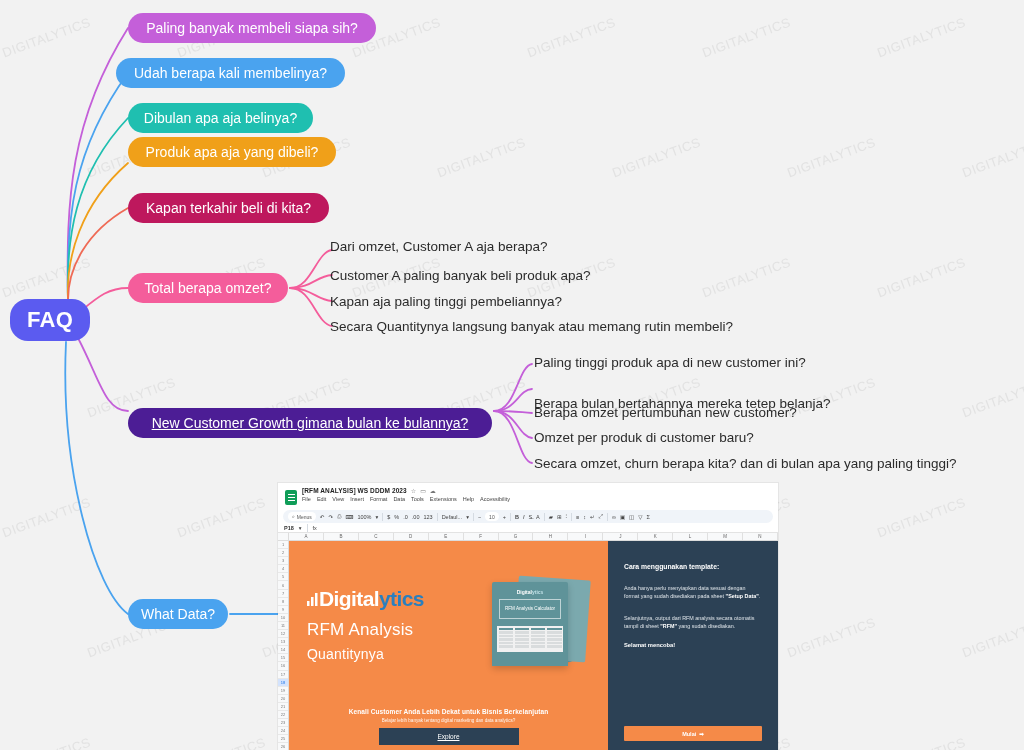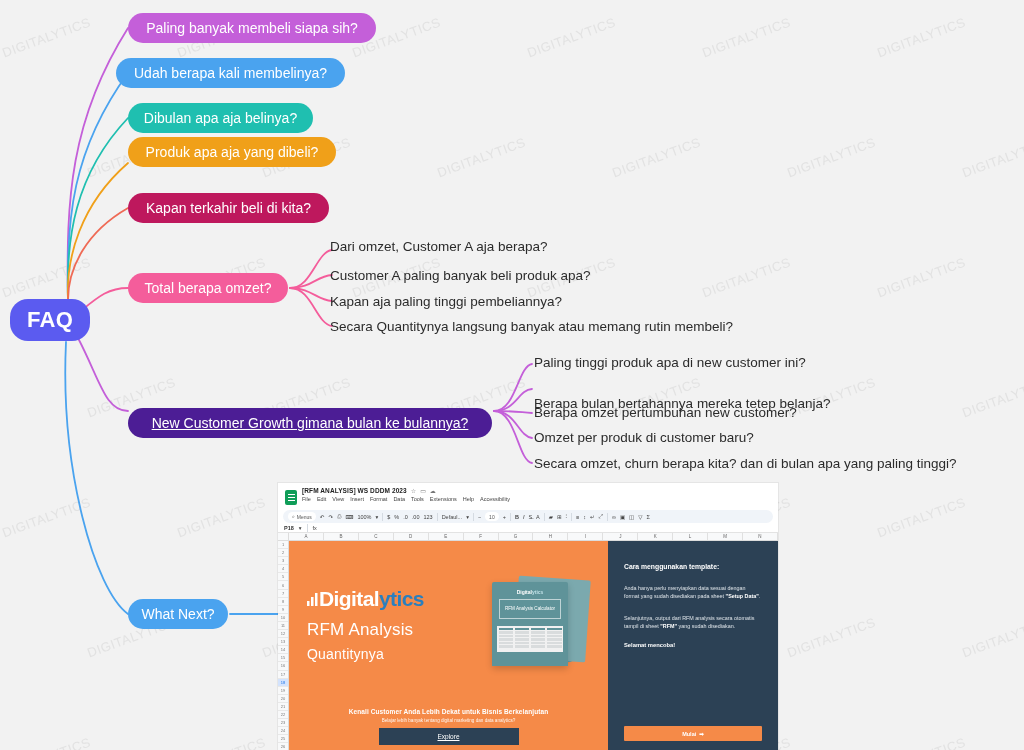--- a/index.html
+++ b/index.html
@@ -285,21 +285,21 @@
       <div class="leaf-text" style="left: 330px; top: 320px;">Secara Quantitynya langsung banyak atau memang rutin membeli?</div>
       <div class="node" style="left: 128px; top: 408px; width: 364px; height: 30px; background: #4c1d95; font-size: 14px; text-decoration: underline;">
         <span>New Customer Growth gimana bulan ke bulannya?</span>
       </div>
       <div class="leaf-text" style="left: 534px; top: 356px;">Paling tinggi produk apa di new customer ini?</div>
       <div class="leaf-text" style="left: 534px; top: 381px; margin-top: 16px;">Berapa bulan bertahannya mereka tetep belanja?</div>
       <div class="leaf-text" style="left: 534px; top: 406px;">Berapa omzet pertumbuhan new customer?</div>
       <div class="leaf-text" style="left: 534px; top: 431px;">Omzet per produk di customer baru?</div>
       <div class="leaf-text" style="left: 534px; top: 457px;">Secara omzet, churn berapa kita? dan di bulan apa yang paling tinggi?</div>
       <div class="node" style="left: 128px; top: 599px; width: 100px; height: 30px; background: rgb(74, 163, 239); font-size: 14px;">
-        <span>What Next?</span>
+        <span>What Data?</span>
       </div>
     </div>
 
   <div id="sheet" style="left: 278px; top: 483px; width: 500px; height: 267px;">
 
     <div class="gs-titlebar">
       <div class="gs-logo"></div>
       <div class="gs-titlewrap">
         <div class="gs-title-row">
           <span class="gs-title">[RFM ANALYSIS] WS DDDM 2023</span>

